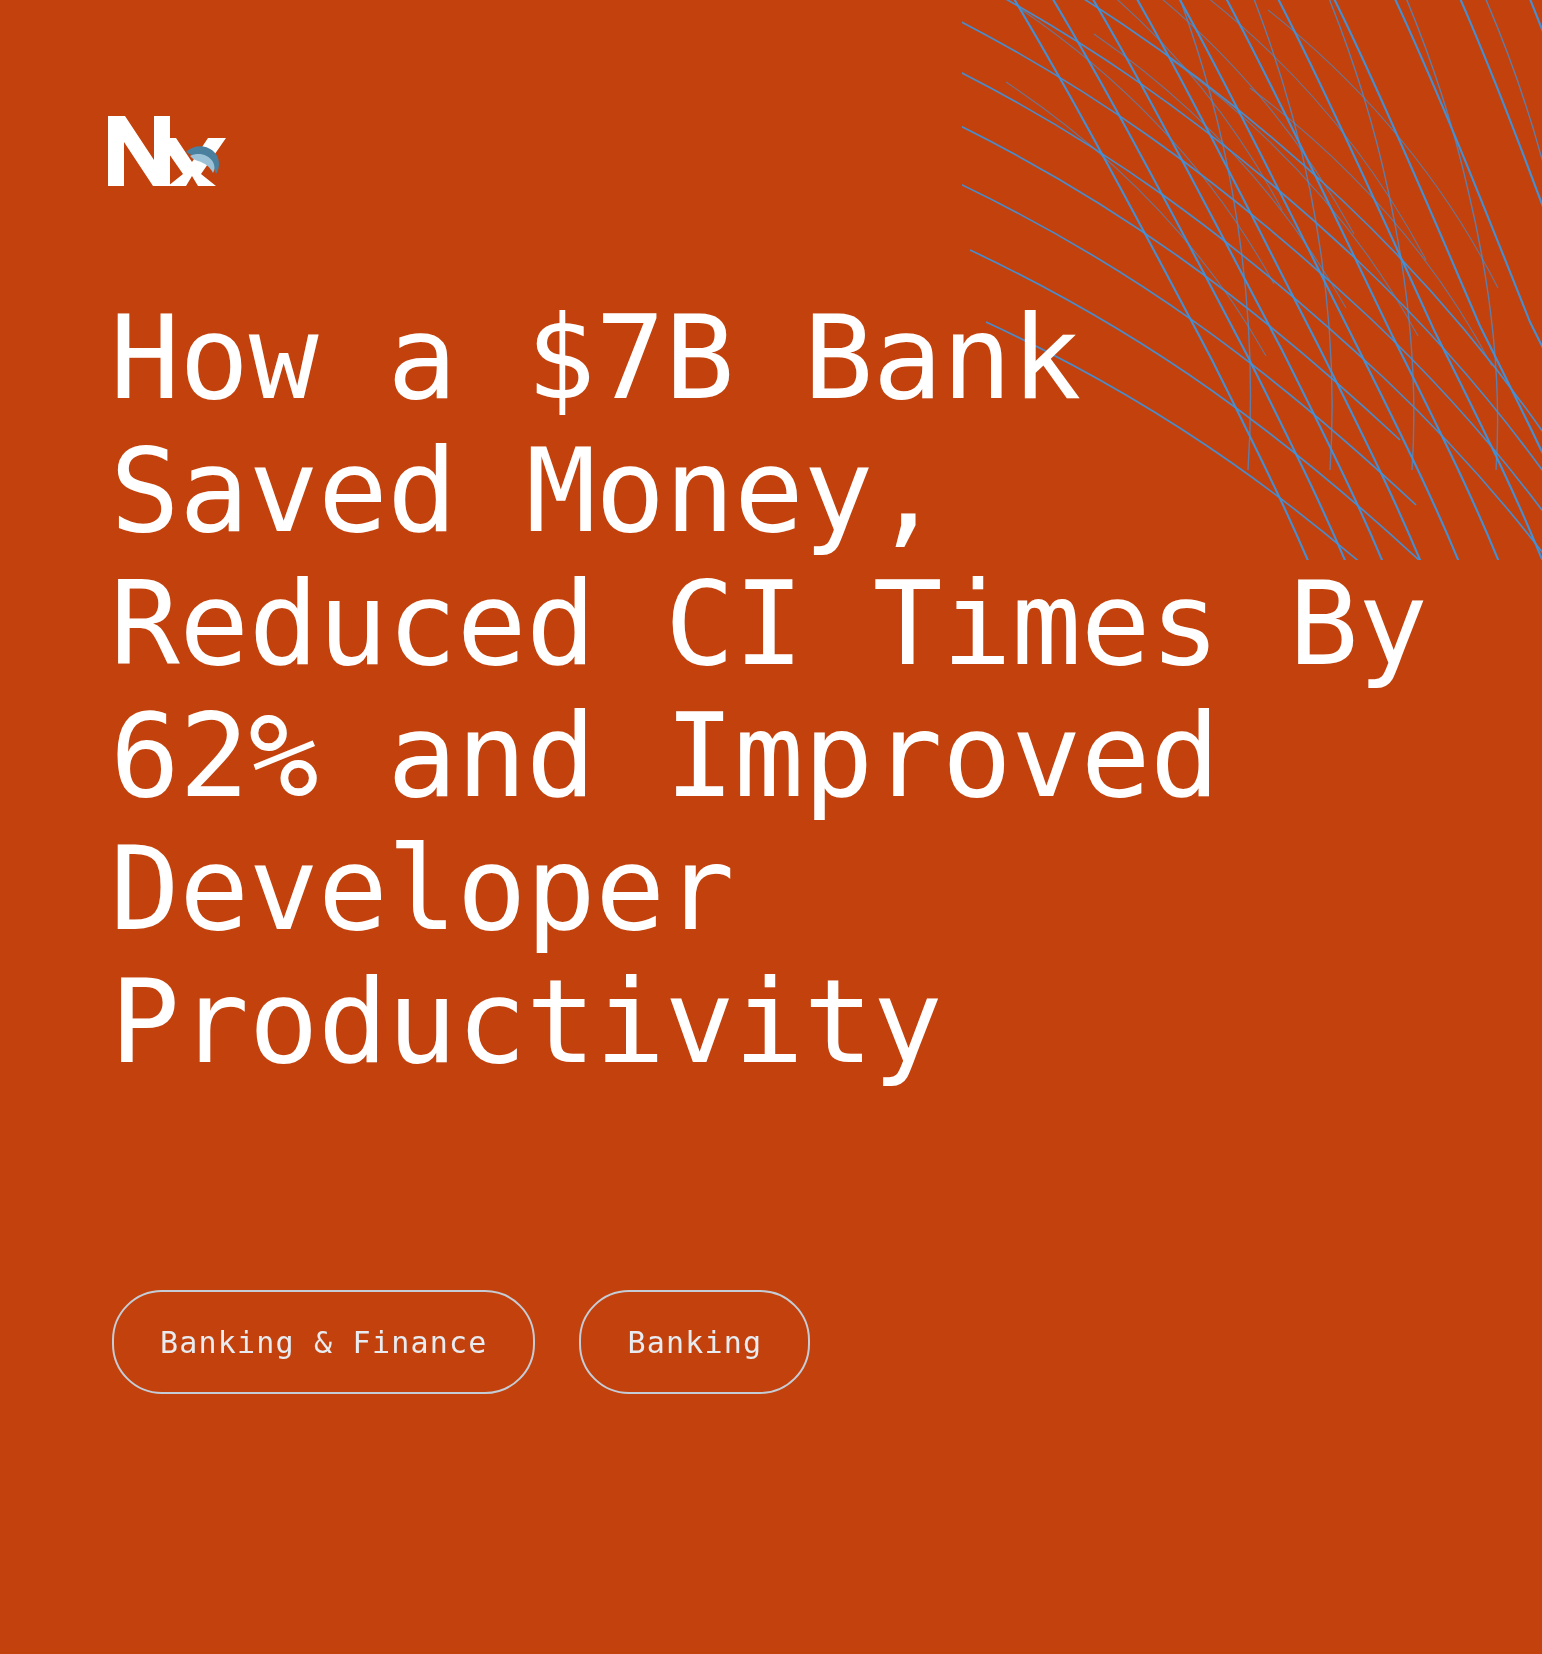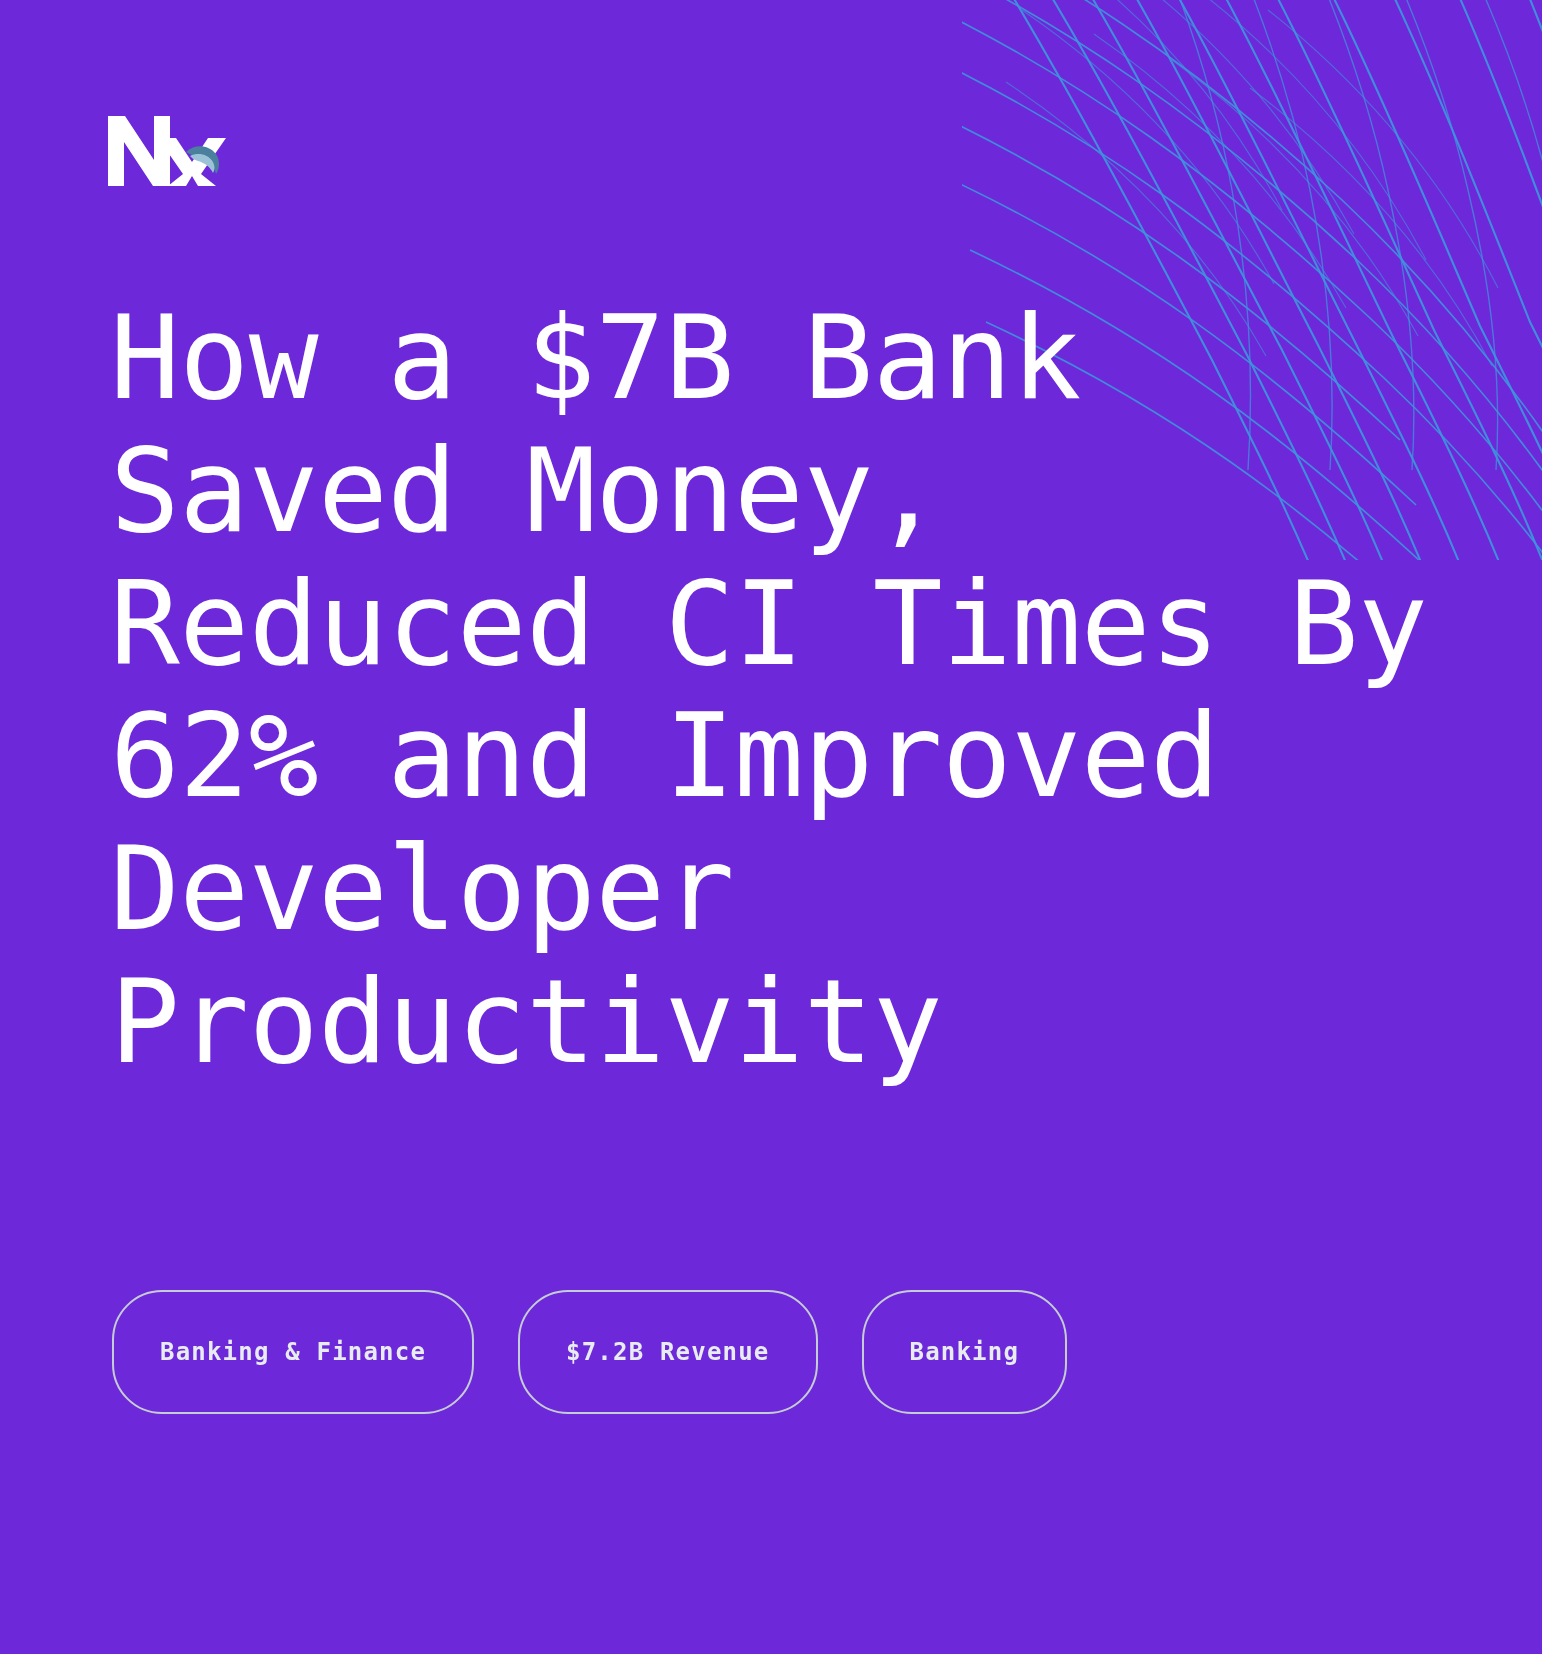--- a/index.html
+++ b/index.html
@@ -11,21 +11,21 @@
     width: 1542px;
     height: 1654px;
     position: relative;
     overflow: hidden;
     font-family: "DejaVu Sans Mono", "Liberation Mono", monospace;
   }
 
   .page {
     position: absolute;
     inset: 0;
-    background: #6d28d9;
+    background: #c2410c;
     overflow: hidden;
   }
 
   
   .wireframe {
     position: absolute;
     top: -60px;
     right: -40px;
     width: 620px;
     height: 620px;
@@ -66,29 +66,29 @@
     top: 1290px;
     display: flex;
     flex-direction: row;
     align-items: center;
     gap: 44px;
   }
   .badge {
     display: inline-flex;
     align-items: center;
     justify-content: center;
-    height: 124px;
+    height: 104px;
     padding: 0 46px;
     border: 2px solid #c5ccd6;
     border-radius: 50px;
     color: #e8ecf1;
     background: transparent;
     font-family: "DejaVu Sans Mono", "Liberation Mono", monospace;
-    font-size: 24px;
-    font-weight: 700;
+    font-size: 30px;
+    font-weight: 400;
     letter-spacing: 1.2px;
     white-space: nowrap;
     box-sizing: border-box;
   }
 </style>
 </head>
 <body>
 
 <div class="page">
 
@@ -149,17 +149,16 @@
 
       <path d="M80 40 C 88 32 102 32 110 42 C 114 48 114 56 110 62 C 108 54 104 48 96 46 C 90 44 84 43 80 40 Z" fill="#4a7f9e"></path>
       <path d="M84 44 C 92 40 102 42 107 50 C 109 54 109 58 107 61 C 104 55 99 51 92 49 C 88 48 86 46 84 44 Z" fill="#9bc2d6"></path>
     </svg>
   </div>
 
   <h1 class="headline">How a $7B Bank Saved Money, Reduced CI Times By 62% and Improved Developer Productivity</h1>
 
   <div class="badges">
     <span class="badge">Banking &amp; Finance</span>
-    <span class="badge">$7.2B Revenue</span>
     <span class="badge">Banking</span>
   </div>
 
 </div>
 
 </body></html>

